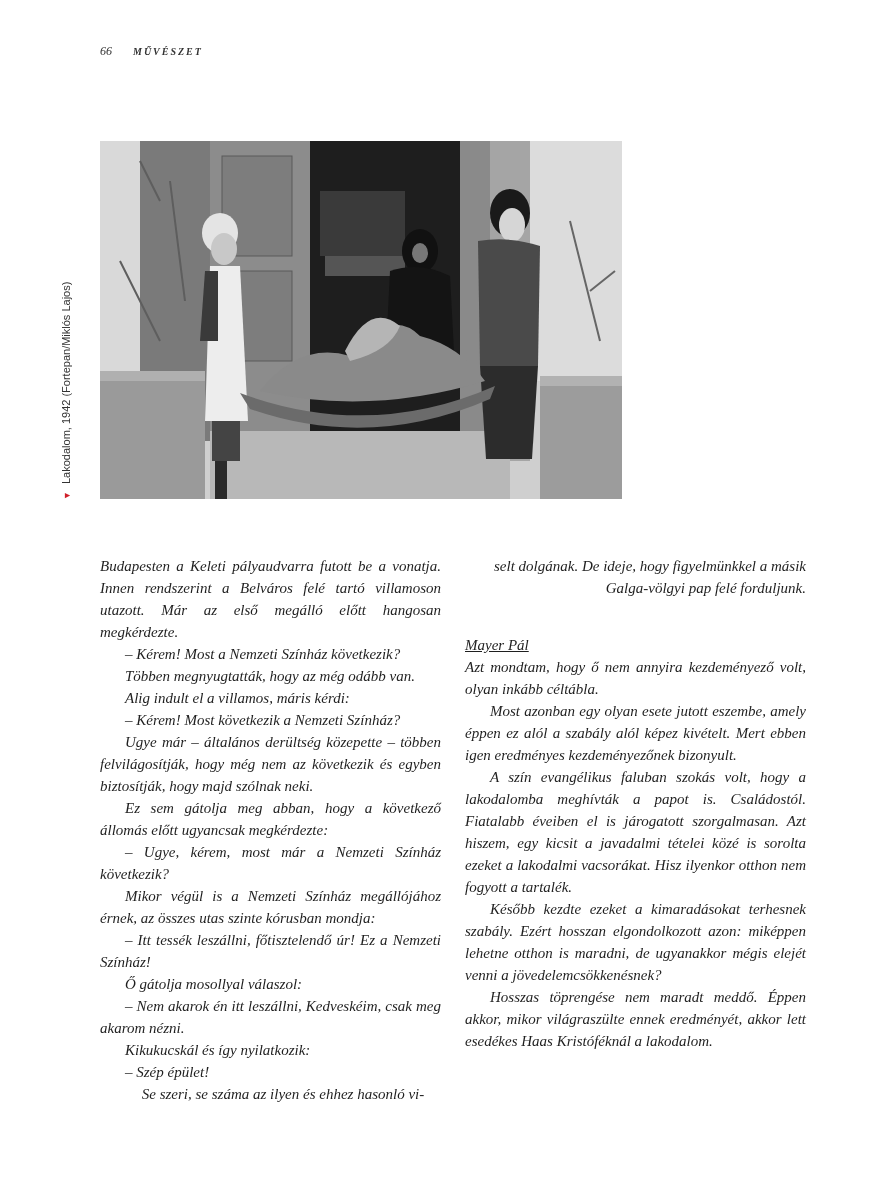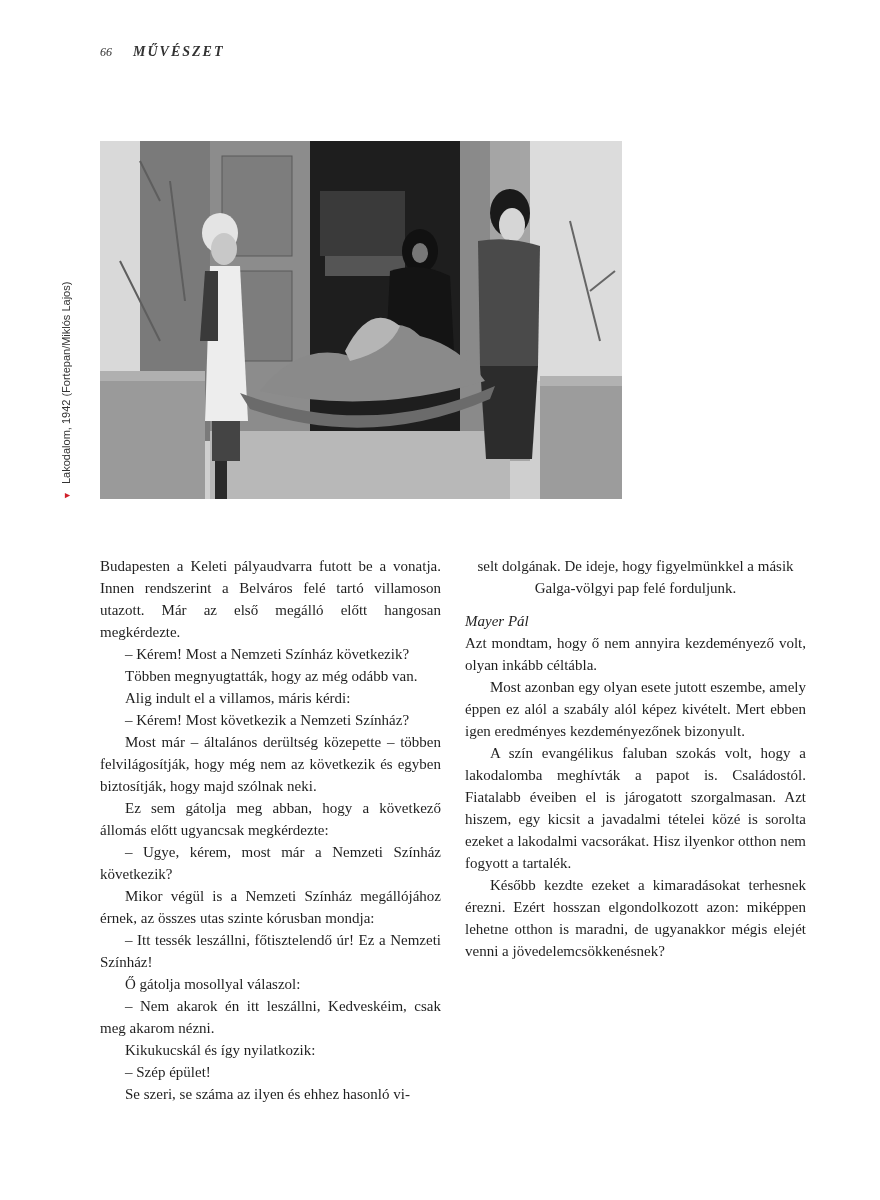--- a/index.html
+++ b/index.html
@@ -1,38 +1,38 @@
 <!DOCTYPE html>
 <html><head>
 <meta charset="utf-8">
 <style>
   html, body { margin: 0; padding: 0; background: #ffffff; }
   body { width: 880px; height: 1200px; position: relative; overflow: hidden;
          font-family: "Liberation Serif", "DejaVu Serif", serif; color: #1f1f1f; }
 
   .running-head { position: absolute; left: 100px; top: 44px; font-size: 12px; color: #333; }
   .running-head .page-num { display: inline-block; width: 30px; font-style: italic; }
-  .running-head .section { font-style: italic; font-weight: bold; letter-spacing: 2px; font-size: 14px; }
+  .running-head .section { font-style: italic; font-weight: bold; letter-spacing: 2px; font-size: 10px; }
 
   .caption { position: absolute; left: 60px; top: 500px; transform-origin: 0 0; transform: rotate(-90deg);
              font-family: "Liberation Sans", "DejaVu Sans", sans-serif; font-size: 11px; color: #333;
              white-space: nowrap; }
   .caption .marker { color: #d0202a; font-size: 9px; margin-right: 4px; }
 
   .photo { position: absolute; left: 100px; top: 141px; width: 522px; height: 358px; overflow: hidden;
            background: #bdbdbd; }
   .photo svg { display: block; }
 
   .column { position: absolute; top: 555px; width: 341px; font-size: 15px; line-height: 22px;
             text-align: justify; hyphens: manual; }
   .col-left { left: 100px; }
   .col-right { left: 465px; }
-  .column p { margin: 0; text-indent: 25px; }
+  .column p { margin: 0; text-indent: 25px; font-style: italic; }
   .column p.noindent { text-indent: 0; }
-  .column p.spaced { margin-top: 11px; }
+  .column p.spaced { margin-top: 35px; text-decoration: underline; }
   .column p.subhead { font-style: italic; text-indent: 0; }
 </style>
 </head>
 <body>
 
 <div class="running-head">
   <span class="page-num">66</span>
   <span class="section">MŰVÉSZET</span>
 </div>
 
@@ -90,32 +90,33 @@
     <path d="M470 80 L500 200 M490 150 L515 130" stroke="#666" stroke-width="2" fill="none"></path>
   </svg>
 </div>
 
 <div class="column col-left">
   <p class="noindent">Budapesten a Keleti pályaudvarra futott be a vonatja. Innen rendszerint a Belváros felé tartó villamoson utazott. Már az első megálló előtt hangosan megkérdezte.</p>
   <p>– Kérem! Most a Nemzeti Színház következik?</p>
   <p>Többen megnyugtatták, hogy az még odább van.</p>
   <p>Alig indult el a villamos, máris kérdi:</p>
   <p>– Kérem! Most következik a Nemzeti Színház?</p>
-  <p>Most már – általános derültség közepette – többen felvilágosítják, hogy még nem az következik és egyben biztosítják, hogy majd szólnak neki.</p>
+  <p>Ugye már – általános derültség közepette – többen felvilágosítják, hogy még nem az következik és egyben biztosítják, hogy majd szólnak neki.</p>
   <p>Ez sem gátolja meg abban, hogy a következő állomás előtt ugyancsak megkérdezte:</p>
   <p>– Ugye, kérem, most már a Nemzeti Színház következik?</p>
   <p>Mikor végül is a Nemzeti Színház megállójához érnek, az összes utas szinte kórusban mondja:</p>
   <p>– Itt tessék leszállni, főtisztelendő úr! Ez a Nemzeti Színház!</p>
   <p>Ő gátolja mosollyal válaszol:</p>
   <p>– Nem akarok én itt leszállni, Kedveskéim, csak meg akarom nézni.</p>
   <p>Kikukucskál és így nyilatkozik:</p>
   <p>– Szép épület!</p>
-  <p style="text-align:left">Se szeri, se száma az ilyen és ehhez hasonló vi-</p>
+  <p style="text-align:center">Se szeri, se száma az ilyen és ehhez hasonló vi-</p>
 </div>
 
 <div class="column col-right">
-  <p class="noindent" style="text-align:center">selt dolgának. De ideje, hogy figyelmünkkel a másik Galga-völgyi pap felé forduljunk.</p>
+  <p class="noindent" style="text-align:right">selt dolgának. De ideje, hogy figyelmünkkel a másik Galga-völgyi pap felé forduljunk.</p>
   <p class="subhead spaced">Mayer Pál</p>
   <p class="noindent">Azt mondtam, hogy ő nem annyira kezdeményező volt, olyan inkább céltábla.</p>
   <p>Most azonban egy olyan esete jutott eszembe, amely éppen ez alól a szabály alól képez kivételt. Mert ebben igen eredményes kezdeményezőnek bizonyult.</p>
   <p>A szín evangélikus faluban szokás volt, hogy a lakodalomba meghívták a papot is. Családostól. Fiatalabb éveiben el is járogatott szorgalmasan. Azt hiszem, egy kicsit a javadalmi tételei közé is sorolta ezeket a lakodalmi vacsorákat. Hisz ilyenkor otthon nem fogyott a tartalék.</p>
-  <p>Később kezdte ezeket a kimaradásokat terhesnek érezni. Ezért hosszan elgondolkozott azon: miképpen lehetne otthon is maradni, de ugyanakkor mégis elejét venni a jövedelemcsökkenésnek?</p>
+  <p>Később kezdte ezeket a kimaradásokat terhesnek szabály. Ezért hosszan elgondolkozott azon: miképpen lehetne otthon is maradni, de ugyanakkor mégis elejét venni a jövedelemcsökkenésnek?</p>
+  <p>Hosszas töprengése nem maradt meddő. Éppen akkor, mikor világraszülte ennek eredményét, akkor lett esedékes Haas Kristóféknál a lakodalom.</p>
 </div>
 
 </body></html>

